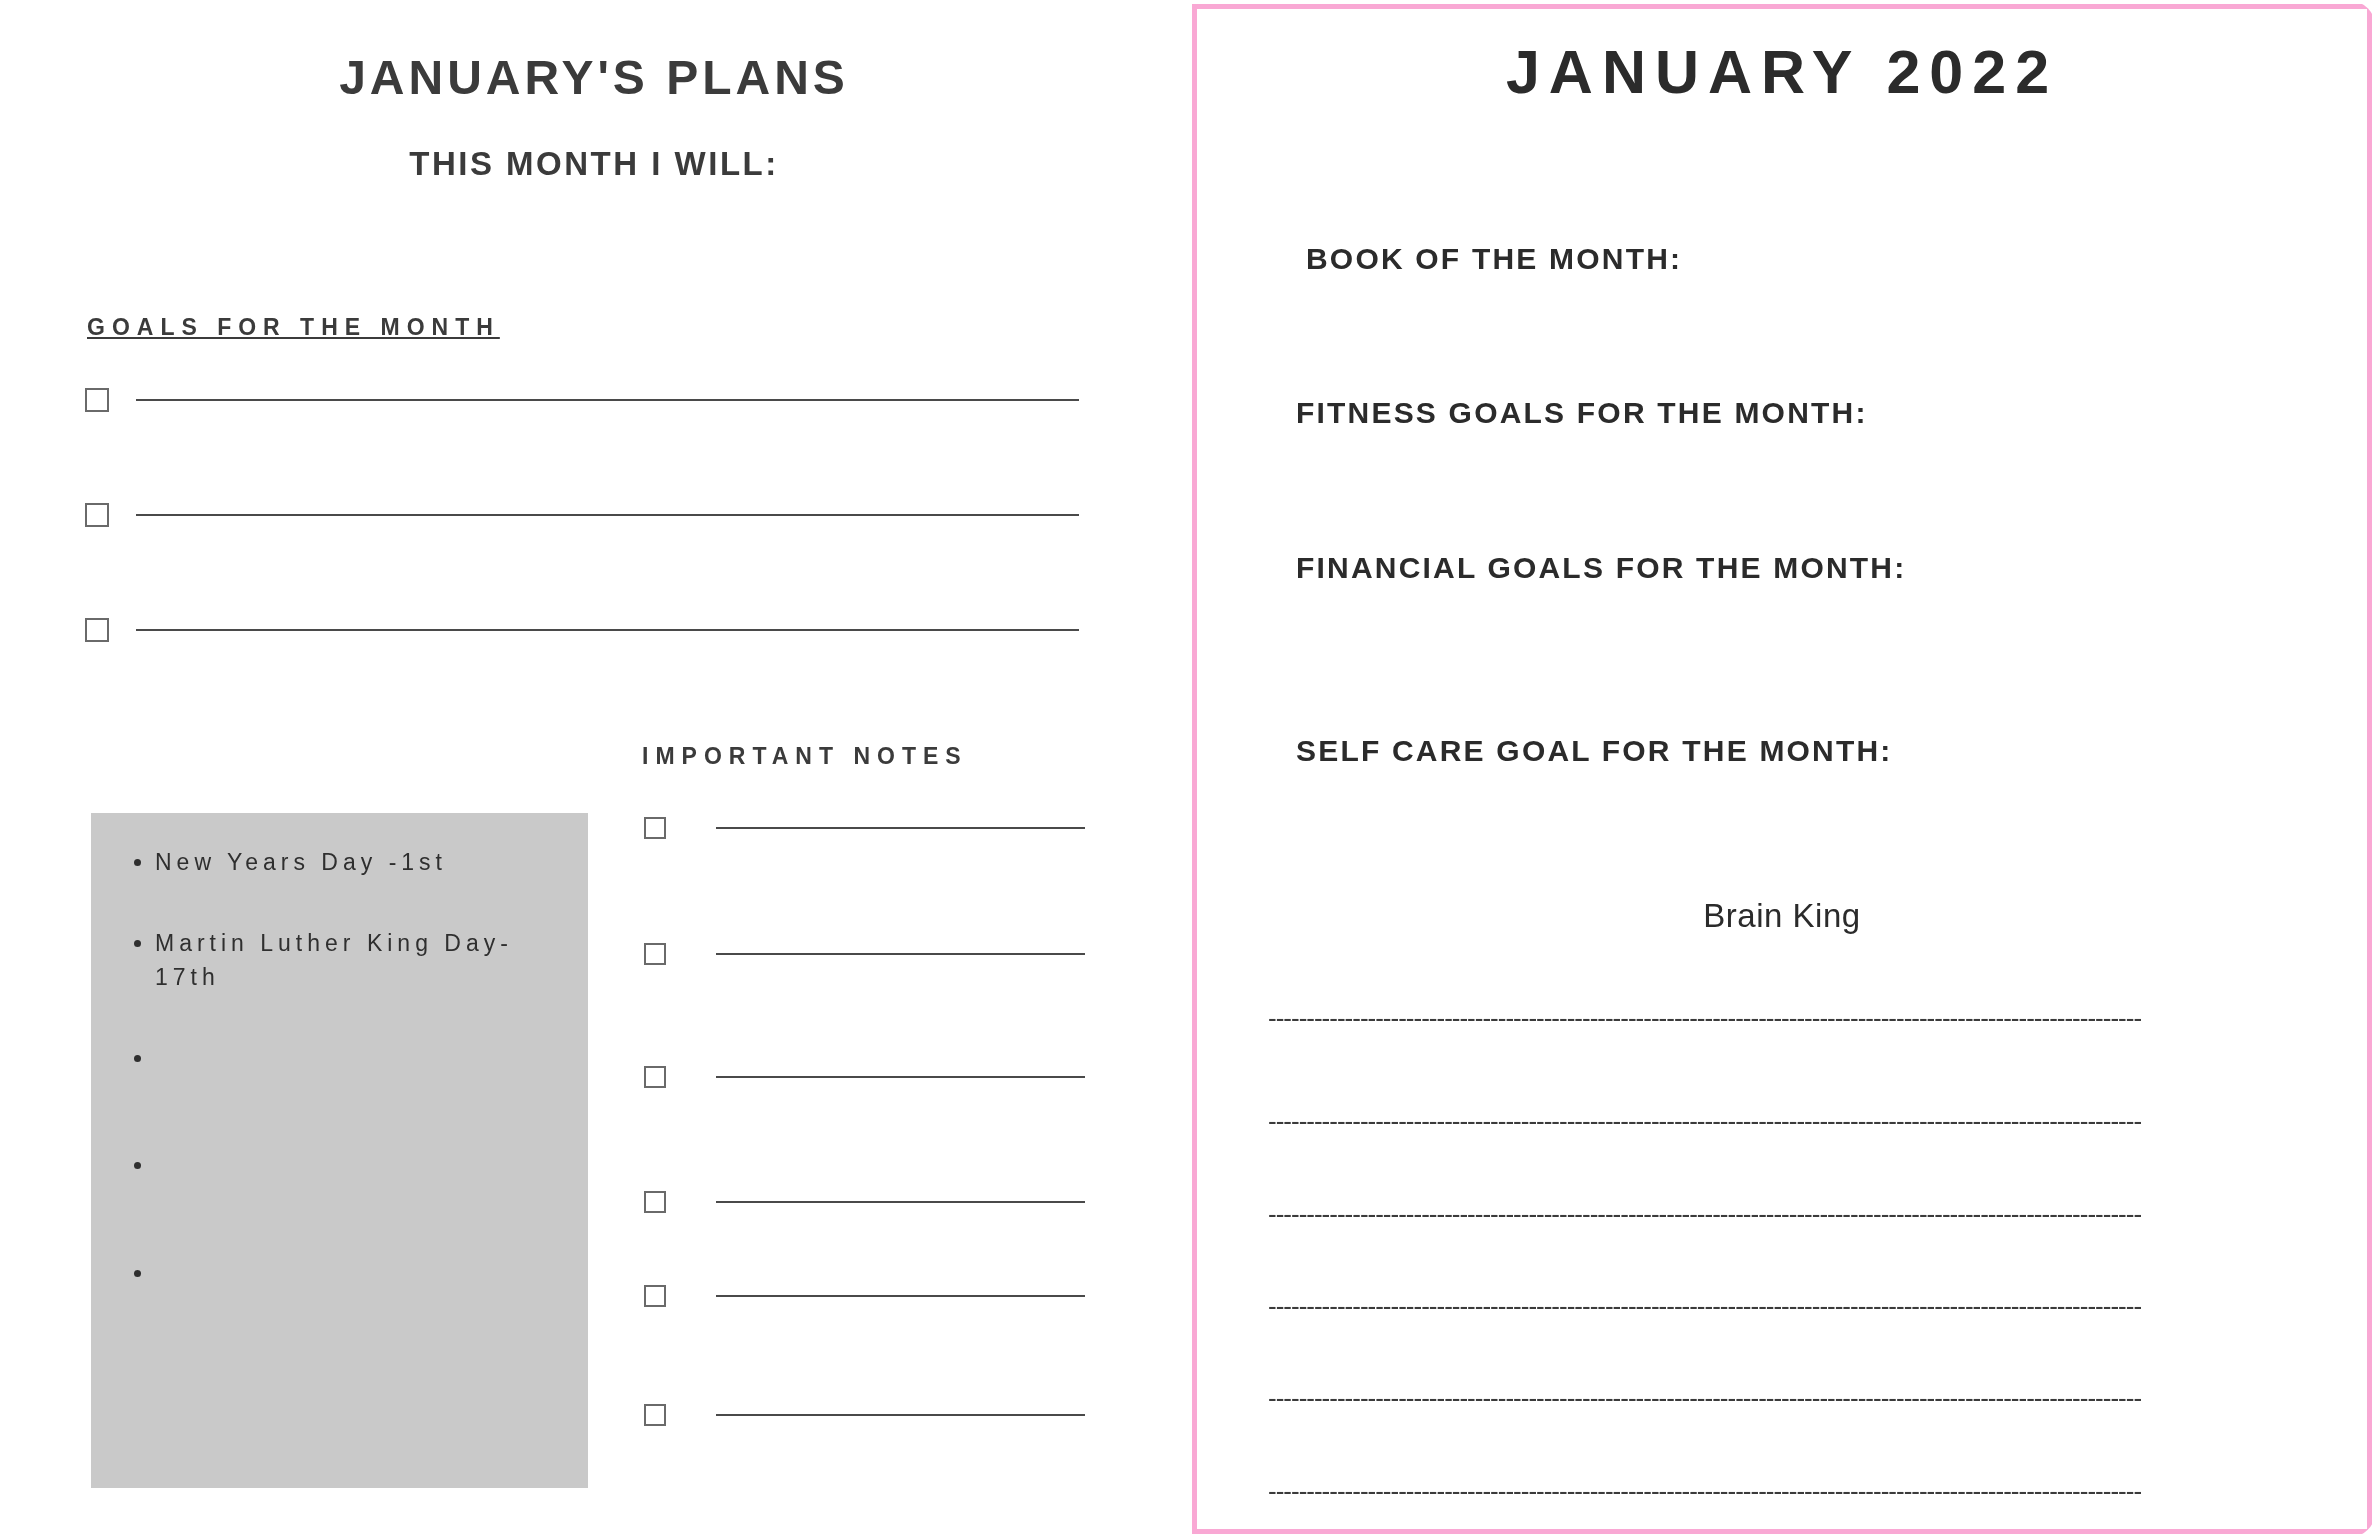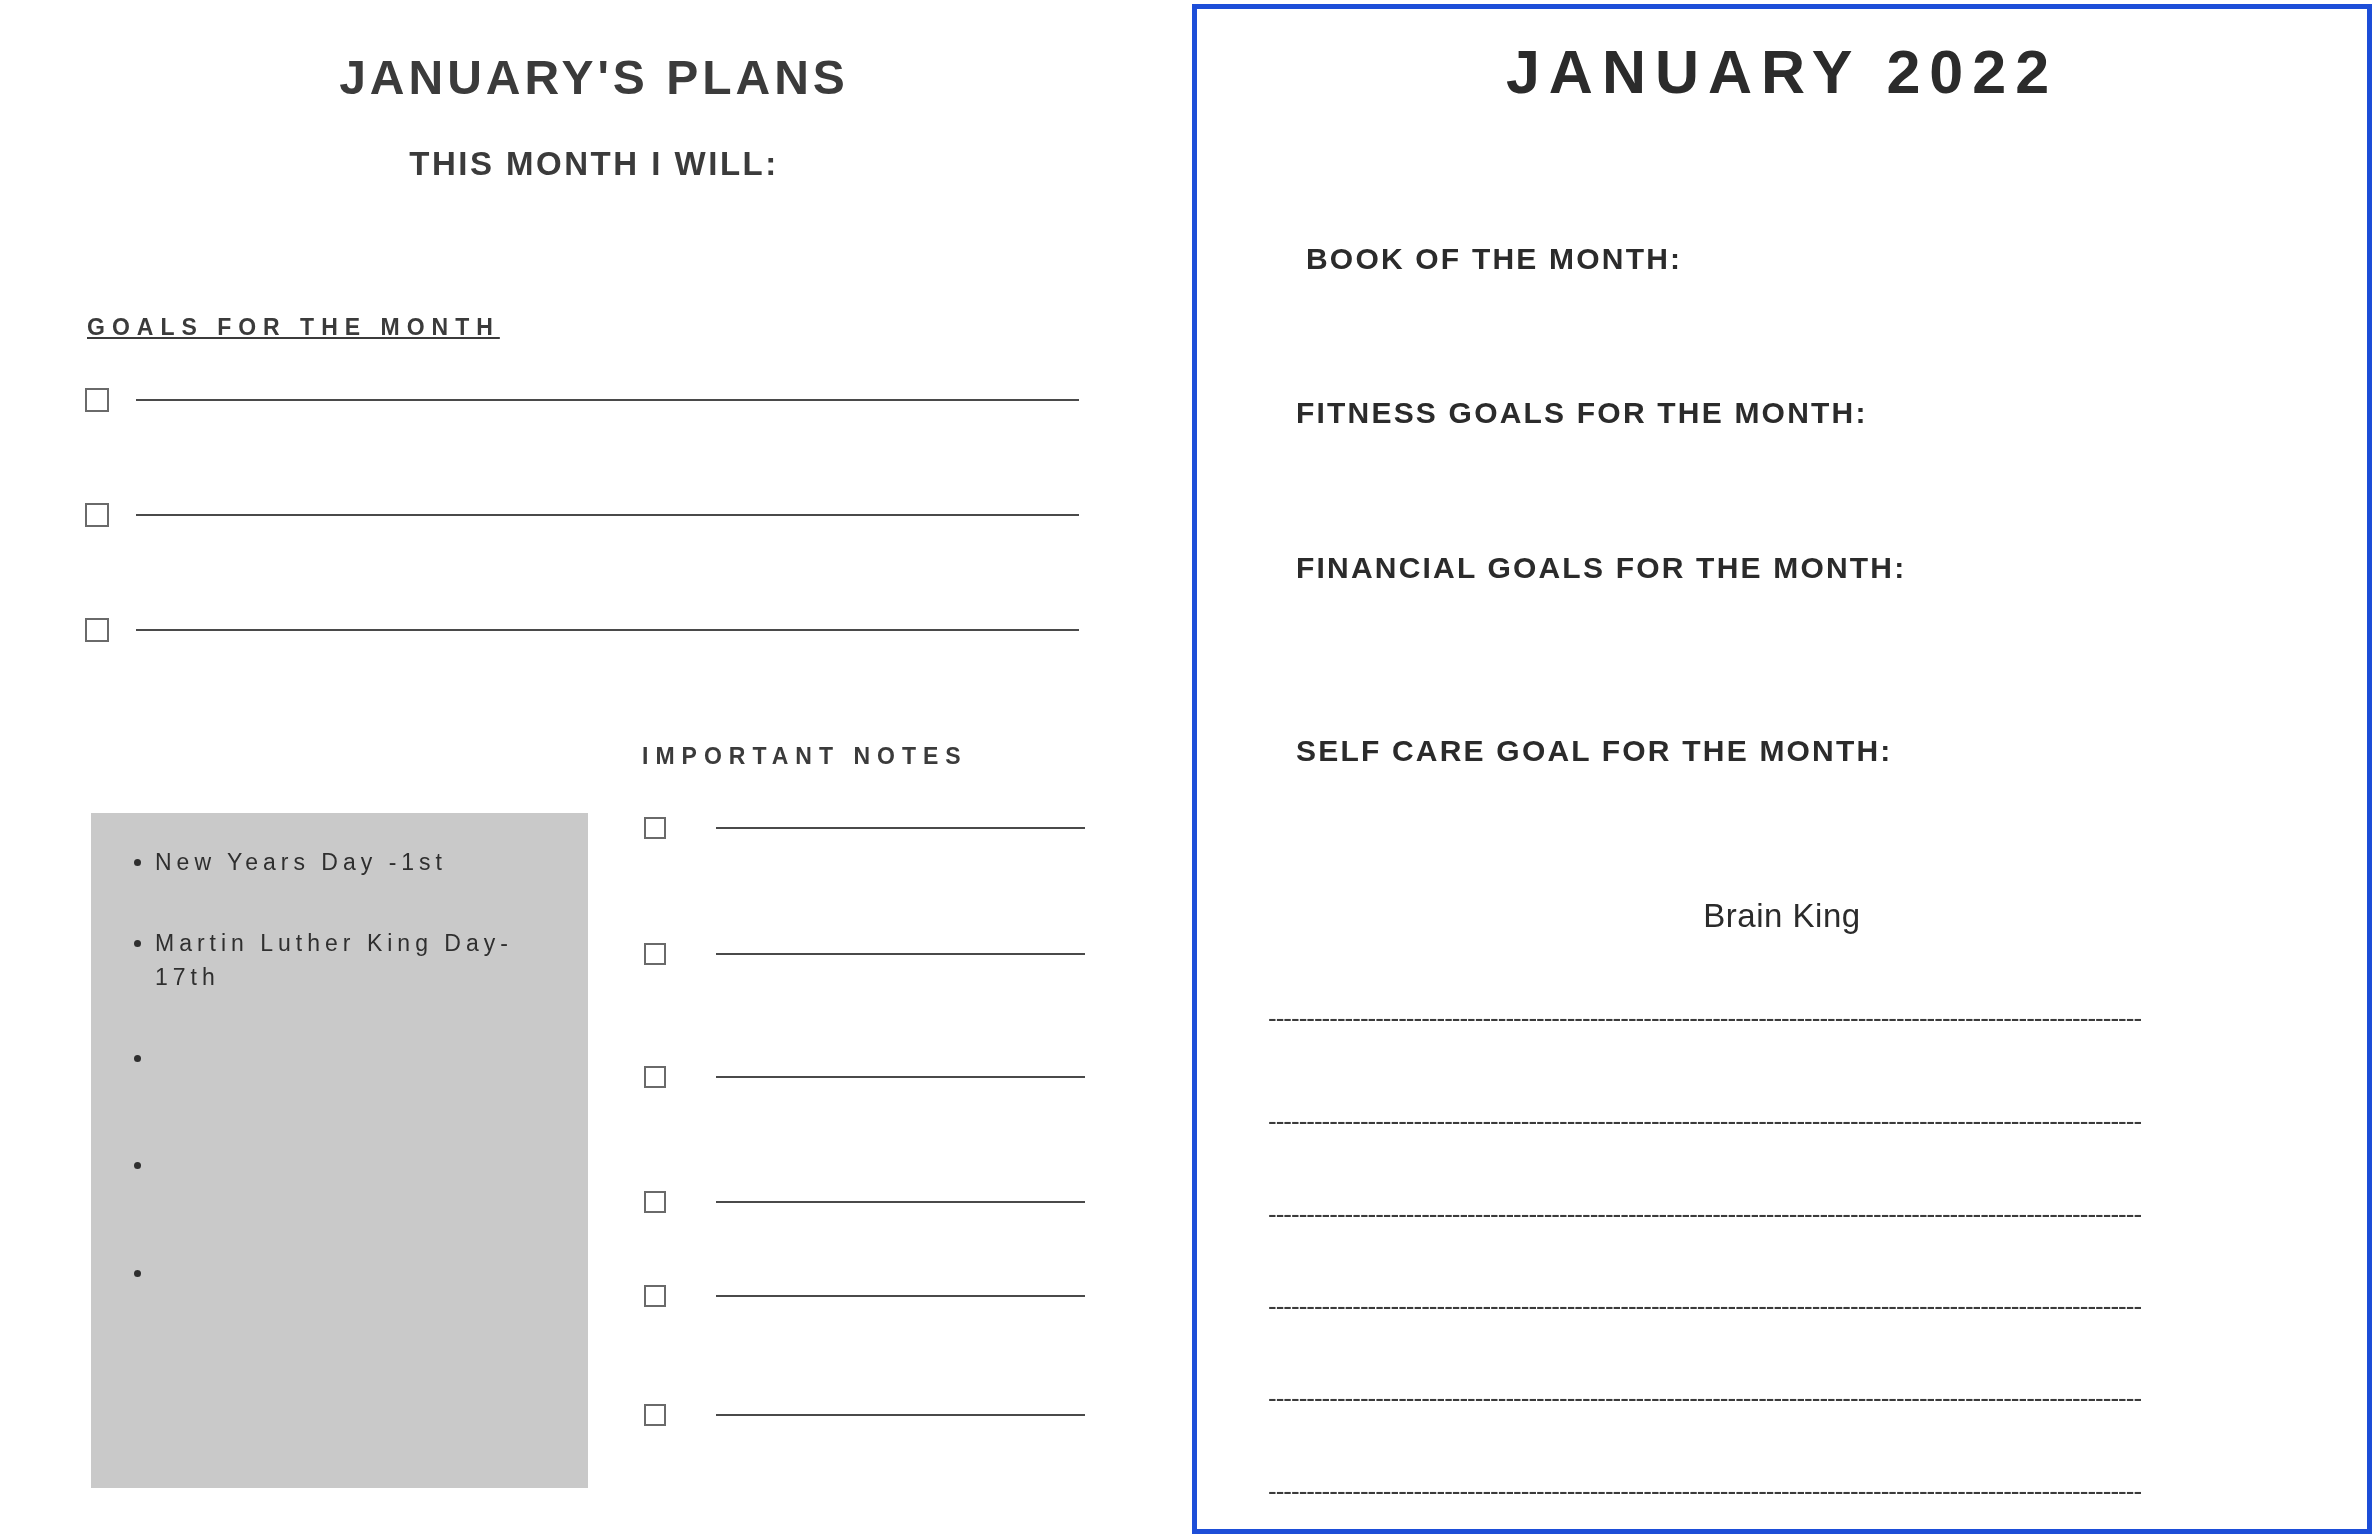--- a/index.html
+++ b/index.html
@@ -9,20 +9,21 @@
     background: #ffffff;
     font-family: "Liberation Sans", sans-serif;
     color: #3b3b3b;
   }
   #page {
     position: relative;
     width: 2376px;
     height: 1538px;
     background: #ffffff;
     overflow: hidden;
+    border-radius: 28px;
   }
 
   
   .left-page {
     position: absolute;
     left: 0;
     top: 0;
     width: 1188px;
     height: 1538px;
     background: #ffffff;
@@ -153,21 +154,21 @@
   #note-6 { top: 1404px; }
 
   
   .right-page {
     position: absolute;
     left: 1192px;
     top: 4px;
     width: 1180px;
     height: 1530px;
     background: #ffffff;
-    border: 5px solid #1d4ed8;
+    border: 5px solid #f9a8d4;
   }
   .right-title {
     text-align: center;
     font-size: 61px;
     font-weight: bold;
     letter-spacing: 9px;
     color: #2b2b2b;
     margin-top: 28px;
   }
   .right-item {

